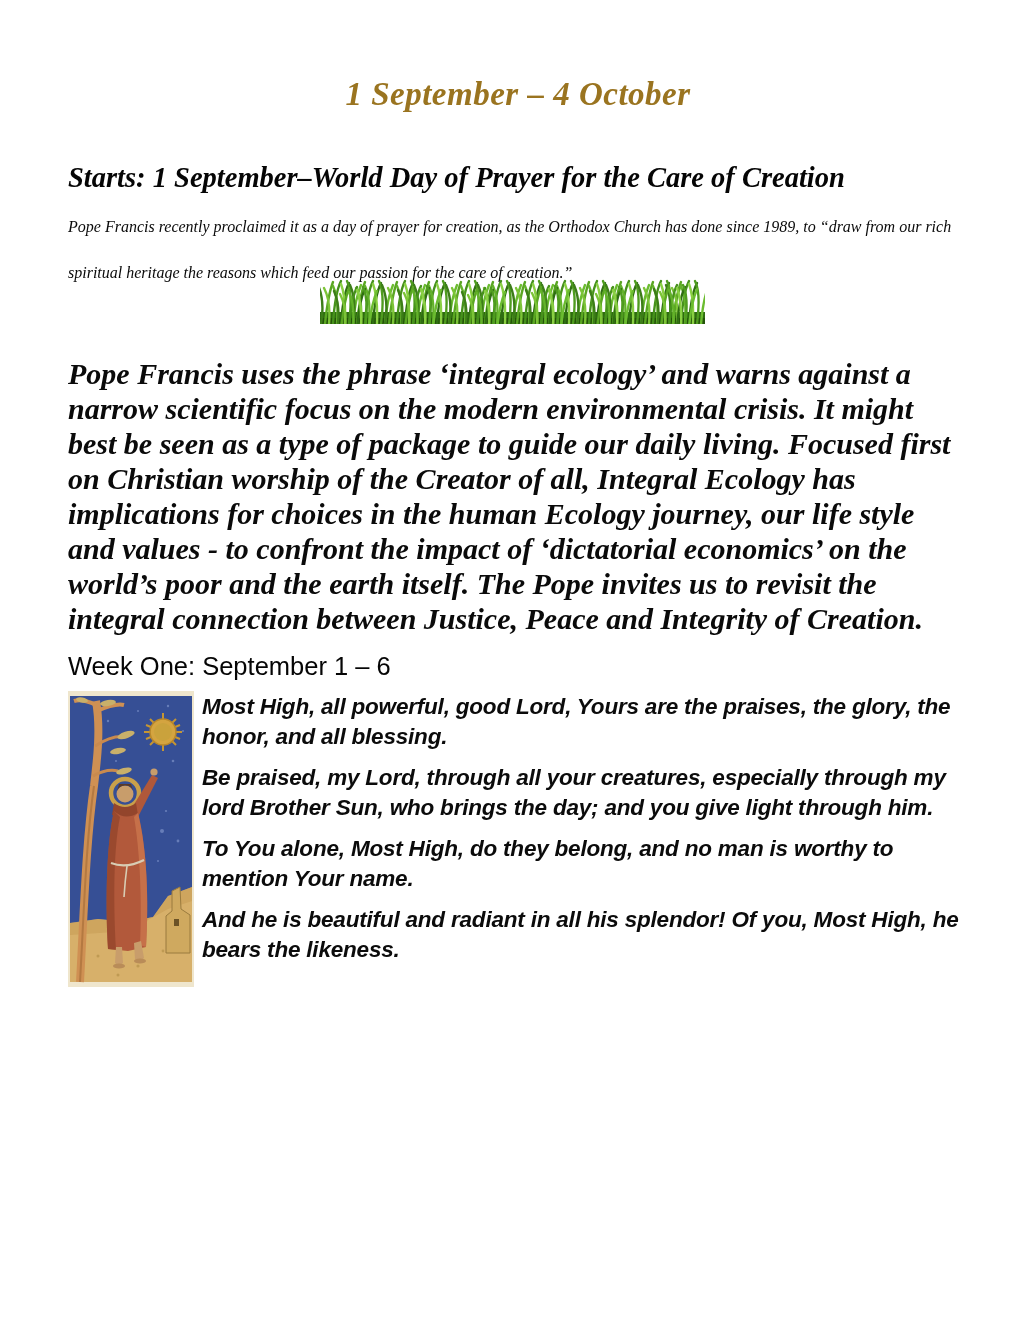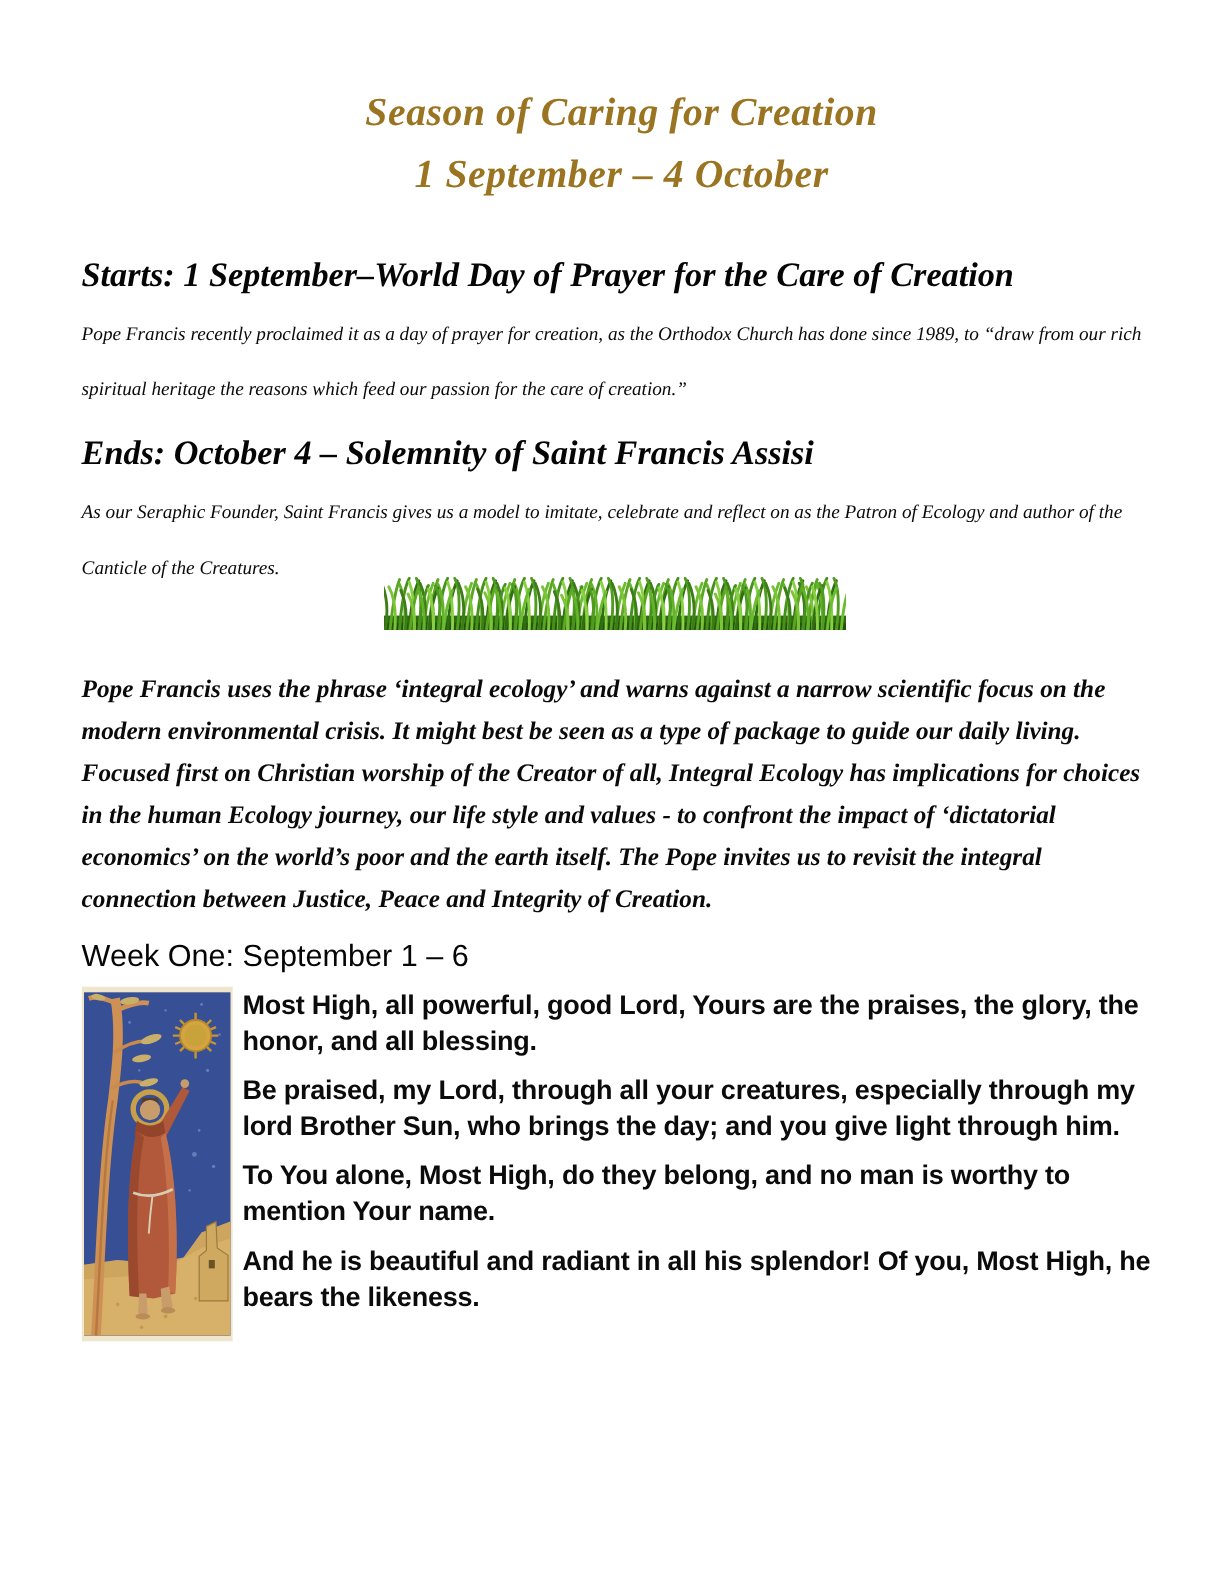--- a/index.html
+++ b/index.html
@@ -18,53 +18,48 @@
                     color:#050505; margin:12px 0 6px 0; }
   .script-para { font-style:italic; font-weight:normal; font-size:16px; line-height:45.5px;
                  color:#0a0a0a; max-width:900px; }
   .section-ends { margin-top:10px; }
 
   
   .grass-wrap { width:385px; height:45px; margin:-16px 0 0 252px; position:relative; }
   .grass-wrap svg { display:block; }
 
   
-  .integral-para { font-style:italic; font-weight:bold; font-size:21px; line-height:35px;
+  .integral-para { font-style:italic; font-weight:bold; font-size:30px; line-height:35px;
                    color:#0a0a0a; margin-top:32px; max-width:910px; }
 
   
   .week-heading { font-family:"Liberation Sans", sans-serif; font-weight:normal;
                   font-size:25.5px; line-height:32px; color:#050505; margin:14px 0 9px 0; }
   .week-row { display:flex; align-items:flex-start; }
   .painting { width:126px; height:296px; flex:0 0 126px; }
   .painting svg { display:block; }
   .prayers { margin-left:8px; padding-top:1px; }
   .prayers p { font-family:"Liberation Sans", sans-serif; font-weight:bold;
                font-size:22.5px; line-height:30px; letter-spacing:-0.2px;
-               color:#0b0b0b; margin:0 0 11px 0; max-width:786px; }
+               color:#0b0b0b; margin:0 0 11px 0; max-width:786px;font-style:italic; }
 </style>
 </head>
 <body>
 
 <div class="page">
 
   <header class="title-block">
-    <div class="title-line">Season of Caring for Creation</div>
     <div class="title-line">1 September – 4 October</div>
   </header>
 
   <section>
     <h2 class="script-heading">Starts: 1 September–World Day of Prayer for the Care of Creation</h2>
     <p class="script-para">Pope Francis recently proclaimed it as a day of prayer for creation, as the Orthodox Church has done since 1989, to “draw from our rich spiritual heritage the reasons which feed our passion for the care of creation.”</p>
   </section>
 
-  <section class="section-ends">
-    <h2 class="script-heading">Ends: October 4 – Solemnity of Saint Francis Assisi</h2>
-    <p class="script-para">As our Seraphic Founder, Saint Francis gives us a model to imitate, celebrate and reflect on as the Patron of Ecology and author of the Canticle of the Creatures.</p>
-  </section>
 
   <div class="grass-wrap">
     <svg viewBox="0 0 385 45" width="385" height="45" xmlns="http://www.w3.org/2000/svg" aria-hidden="true">
       <defs>
         <g id="tuft" fill="none" stroke-linecap="round" stroke-width="2.4">
           <path d="M1,45 Q5,22 -2,6" stroke="#3c7d18"></path>
           <path d="M5,45 Q8,16 13,3" stroke="#5aa622"></path>
           <path d="M9,45 Q11,22 4,9" stroke="#7cc437"></path>
           <path d="M13,45 Q15,14 21,2" stroke="#46911c"></path>
           <path d="M17,45 Q19,20 13,7" stroke="#63b22a"></path>

